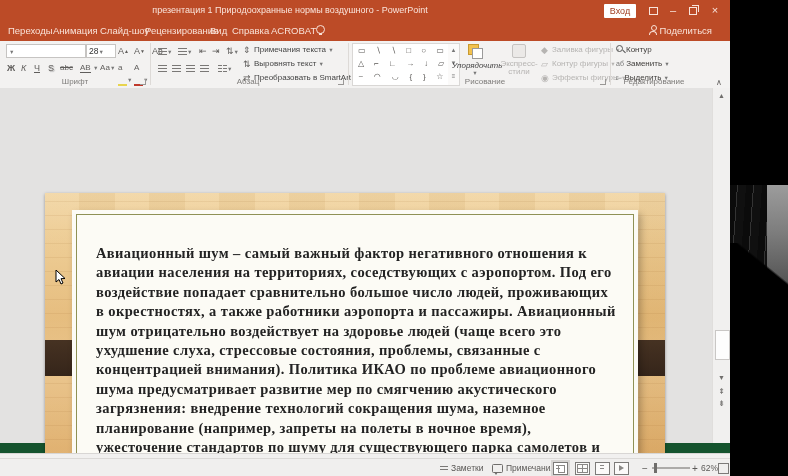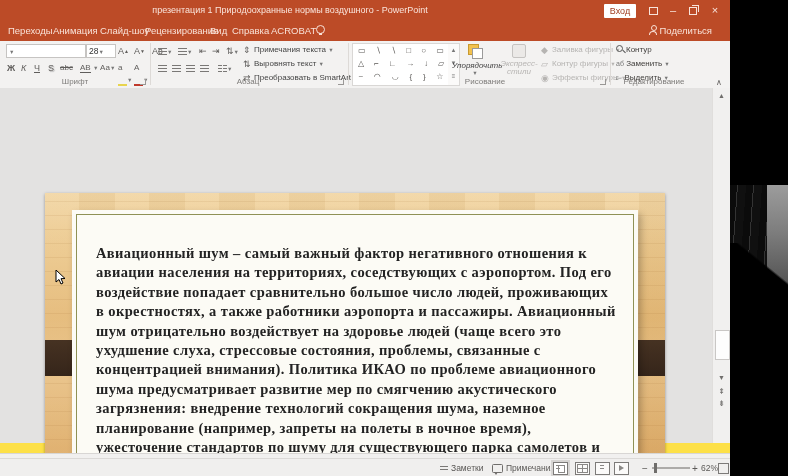--- a/index.html
+++ b/index.html
@@ -1,19 +1,19 @@
 <!DOCTYPE html>
 <html><head>
 <meta charset="utf-8">
 <style>
   html,body{margin:0;padding:0;}
   body{width:788px;height:476px;position:relative;background:#000;font-family:"Liberation Sans",sans-serif;overflow:hidden;-webkit-font-smoothing:antialiased;}
   .abs{position:absolute;}
   
-  .window{position:absolute;left:0;top:0;width:730px;height:476px;background:#fde047;}
+  .window{position:absolute;left:0;top:0;width:730px;height:476px;background:#14532d;}
   .titlebar{position:absolute;left:0;top:0;width:730px;height:21px;background:#BC4B27;}
   .title{position:absolute;left:90px;width:400px;top:5px;text-align:center;font-size:9px;color:#FAE4DB;white-space:nowrap;}
   .signin{position:absolute;right:94px;top:3.5px;width:32px;height:14px;background:#fff;color:#A03E22;font-size:9px;text-align:center;line-height:14px;border-radius:1px;}
   .wcbtn{position:absolute;top:0;width:18px;height:21px;color:#F8E3DB;font-size:11px;text-align:center;line-height:20px;}
   .rbox{display:inline-block;width:7px;height:6px;border:1px solid #F8E3DB;margin-top:7px;}
   .rbox2{display:inline-block;width:6px;height:6px;border:1px solid #F8E3DB;margin-top:7px;position:relative;}
   .rbox2::after{content:"";position:absolute;left:2px;top:-3px;width:6px;height:6px;border:1px solid #F8E3DB;border-left:none;border-bottom:none;}
   .tabrow{position:absolute;left:0;top:21px;width:730px;height:20px;background:#BC4B27;}
   .mtab{position:absolute;top:0;height:20px;line-height:20px;color:#F9E2D8;font-size:9.5px;white-space:nowrap;}
   .bulb{display:inline-block;width:7px;height:7px;border:1px solid #F9E2D8;border-radius:50%;position:relative;top:0px;}
@@ -179,21 +179,21 @@
     <div class="abs" style="left:452px;top:3px;width:46px;text-align:center;font-style:italic;">
       <div class="arrange-ic">
           <div class="b"></div>
           <div class="f"></div>
         </div>
       <div class="gtxt" style="margin-top:2px;">Упорядочить</div>
       <div class="caret">▼</div>
     </div>
     <div class="abs" style="left:500px;top:3px;width:38px;text-align:center;">
       <div class="qstyle-ic"></div>
-      <div class="gtxt dis" style="margin-top:2px;white-space:normal;line-height:8px;font-style:italic;">Экспресс-стили</div>
+      <div class="gtxt dis" style="margin-top:2px;white-space:normal;line-height:8px;">Экспресс-стили</div>
     </div>
     <div class="ic dis" style="left:541px;top:3px;">◆</div>
     <div class="gtxt dis abs" style="left:552px;top:4px;"><span>Заливка фигуры</span> <span class="caret dis">▼</span></div>
     <div class="ic dis" style="left:541px;top:17px;">▱</div>
     <div class="gtxt dis abs" style="left:552px;top:18px;"><span>Контур фигуры</span> <span class="caret dis">▼</span></div>
     <div class="ic dis" style="left:541px;top:31px;">◉</div>
     <div class="gtxt dis abs" style="left:552px;top:32px;"><span>Эффекты фигуры</span> <span class="caret dis">▼</span></div>
     <div class="glabel" style="left:450px;width:70px;">Рисование</div>
     <div class="launcher" style="left:600px;"></div>
     <div class="vsep" style="left:610px;"></div>

